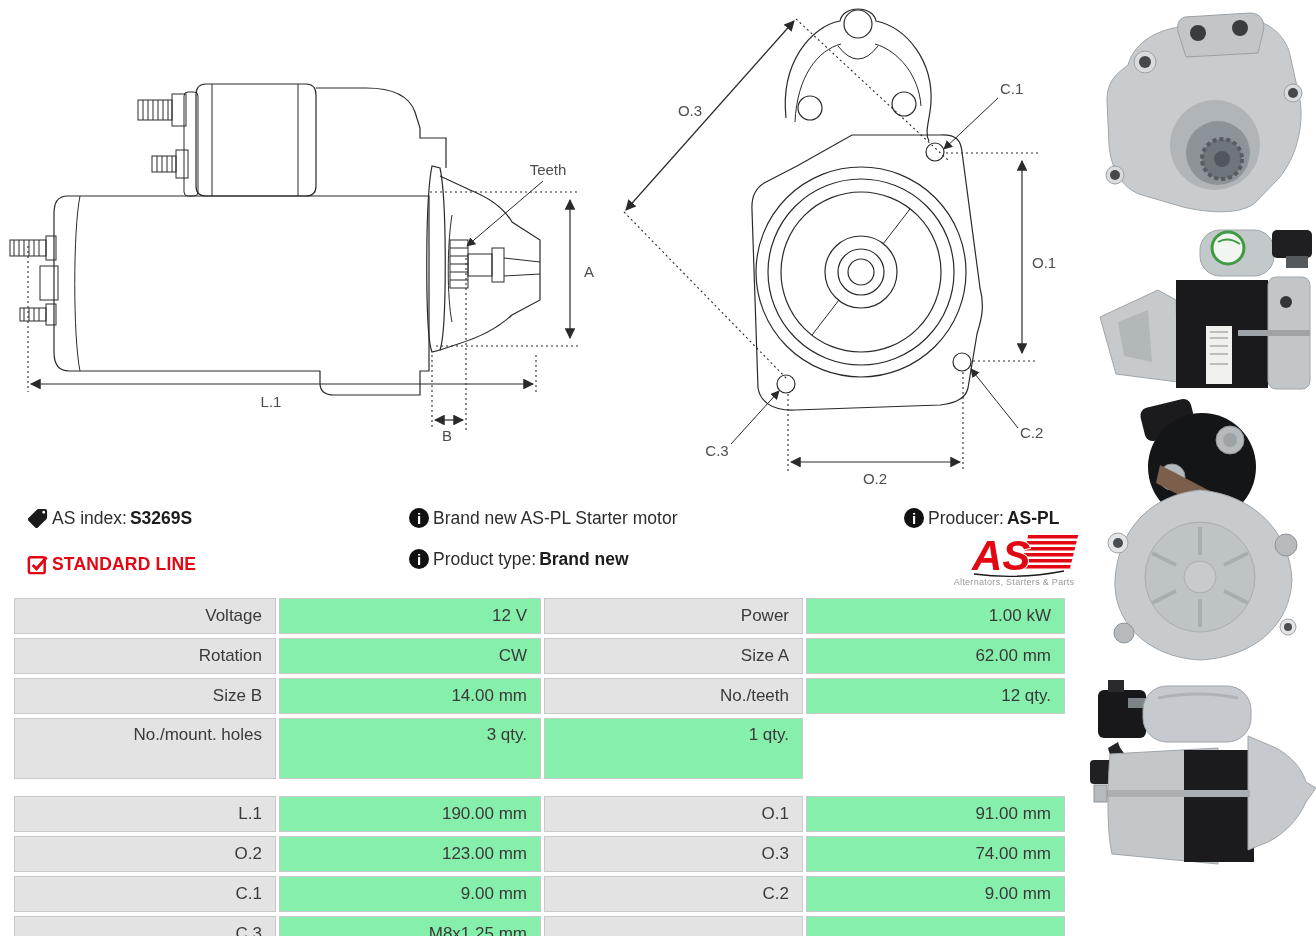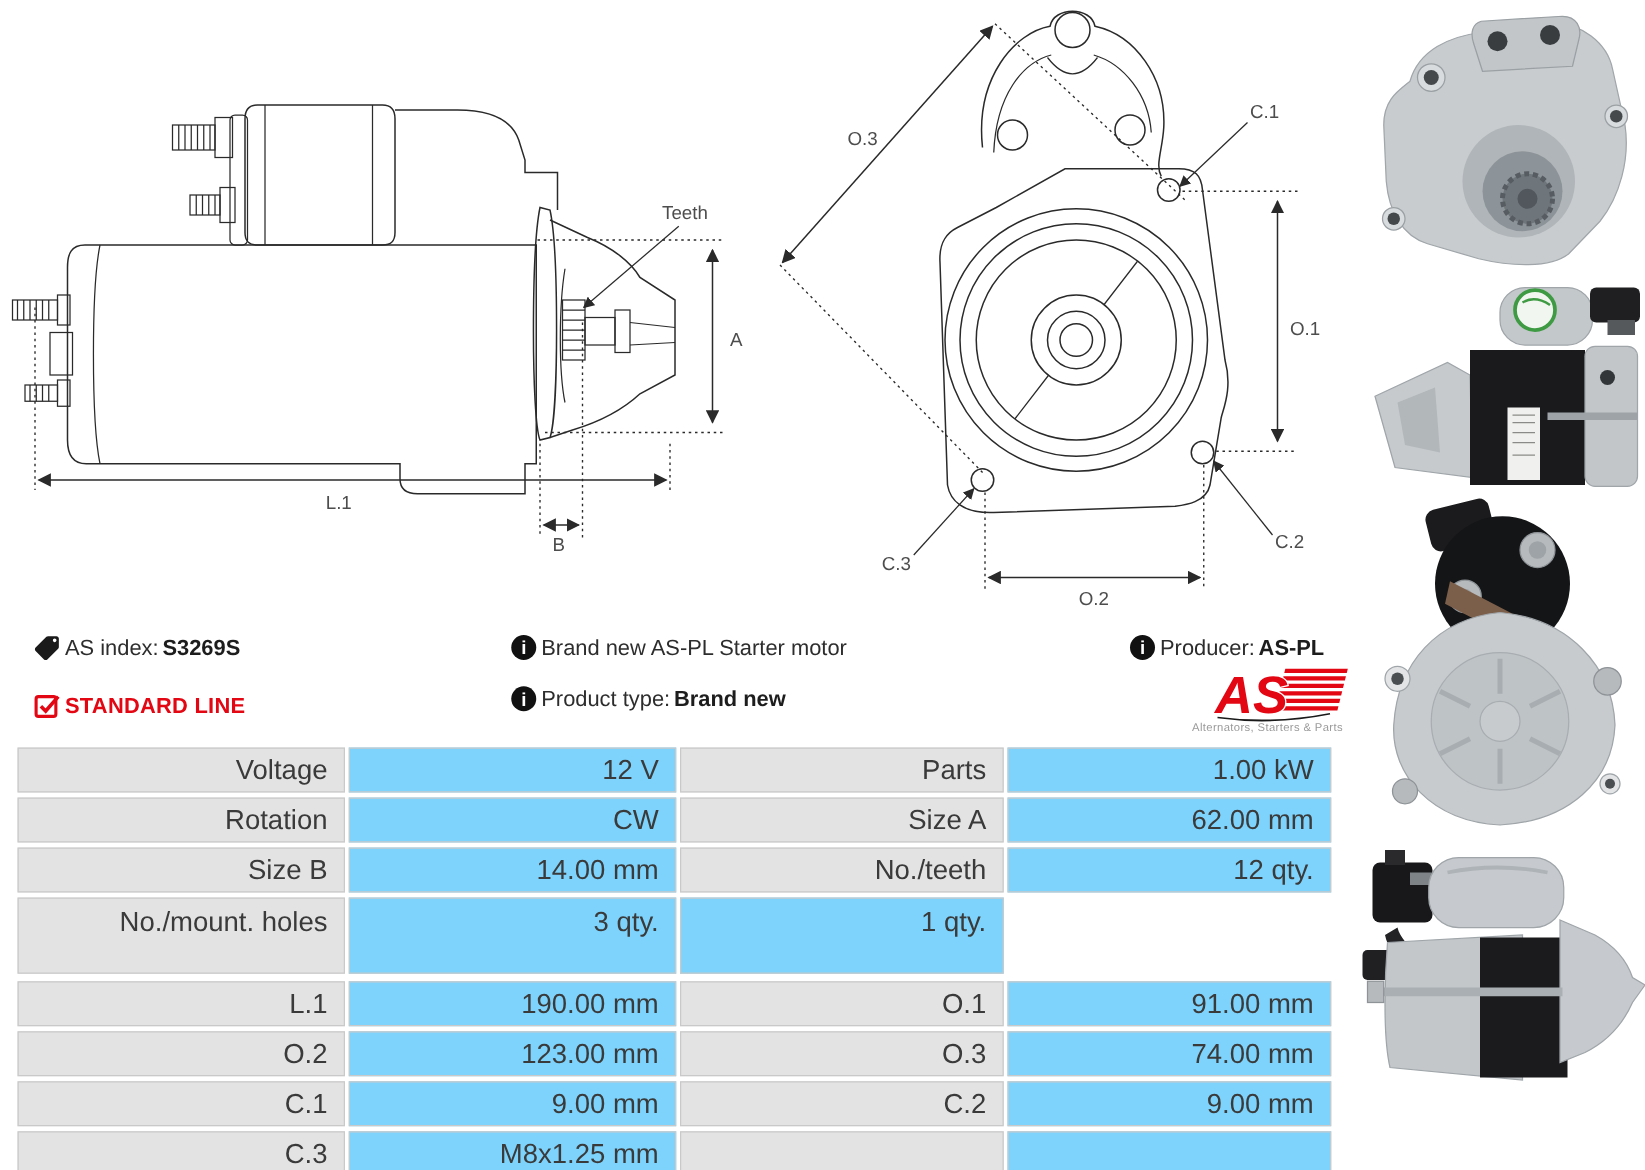--- a/index.html
+++ b/index.html
@@ -10,25 +10,25 @@
   .dimtxt{fill:#4d4d4d;font-size:15px;}
   .ln{stroke:#2a2a2a;stroke-width:1.2;fill:none;}
   .lnth{stroke:#2a2a2a;stroke-width:1;fill:none;}
   .dot{stroke:#2a2a2a;stroke-width:1.1;fill:none;stroke-dasharray:2 3;}
   .info-item{position:absolute;display:flex;align-items:center;gap:3px;font-size:17.5px;color:#2d2d2d;}
   .info-item b{color:#1d1d1d;}
   .red{color:#e30613;font-weight:bold;letter-spacing:.2px;}
   .spec{position:absolute;left:14px;top:598px;width:1051px;}
   .srow{display:grid;grid-template-columns:262px 262px 259px 259px;column-gap:3px;margin-bottom:4px;}
   .cell{border:1px solid #c9c9c9;display:flex;align-items:center;justify-content:flex-end;
-        padding-right:13px;font-size:22px;color:#3a3a3a;height:34px;text-align:right;line-height:1.15;}
+        padding-right:13px;font-size:17px;color:#3a3a3a;height:34px;text-align:right;line-height:1.15;}
   .lc{background:#e3e3e3;}
-  .vc{background:#7dd3fc;}
+  .vc{background:#86efac;}
   .tall .cell{height:53px;align-items:flex-start;padding-top:6px;}
-  .tall{margin-bottom:6px;border-radius:22px;}
+  .tall{margin-bottom:17px;border-radius:22px;}
   .photo{position:absolute;}
 </style>
 </head>
 <body>
 
 <div class="page">
 
   <svg class="abs" style="left:0;top:55px" width="610" height="400" viewBox="0 55 610 400">
     <defs>
       <marker id="ar1" viewBox="0 0 10 10" refX="9" refY="5" markerWidth="9" markerHeight="9" orient="auto-start-reverse">
@@ -273,21 +273,21 @@
     <text x="26" y="42" font-size="42" font-weight="bold" font-style="italic" fill="#e30613" stroke="#ffffff" stroke-width="2" paint-order="stroke">AS</text>
     <path d="M28,46 Q72,52 118,43" stroke="#1a1a1a" stroke-width="1.4" fill="none"></path>
     <text x="68" y="57" font-size="9" fill="#9a9a9a" text-anchor="middle" letter-spacing="0.3">Alternators, Starters &amp; Parts</text>
   </svg>
 
   <div class="spec">
 
     <div class="srow">
       <div class="cell lc">Voltage</div>
       <div class="cell vc">12 V</div>
-      <div class="cell lc">Parts</div>
+      <div class="cell lc">Power</div>
       <div class="cell vc">1.00 kW</div>
     </div>
 
     <div class="srow">
       <div class="cell lc">Rotation</div>
       <div class="cell vc">CW</div>
       <div class="cell lc">Size A</div>
       <div class="cell vc">62.00 mm</div>
     </div>
 

